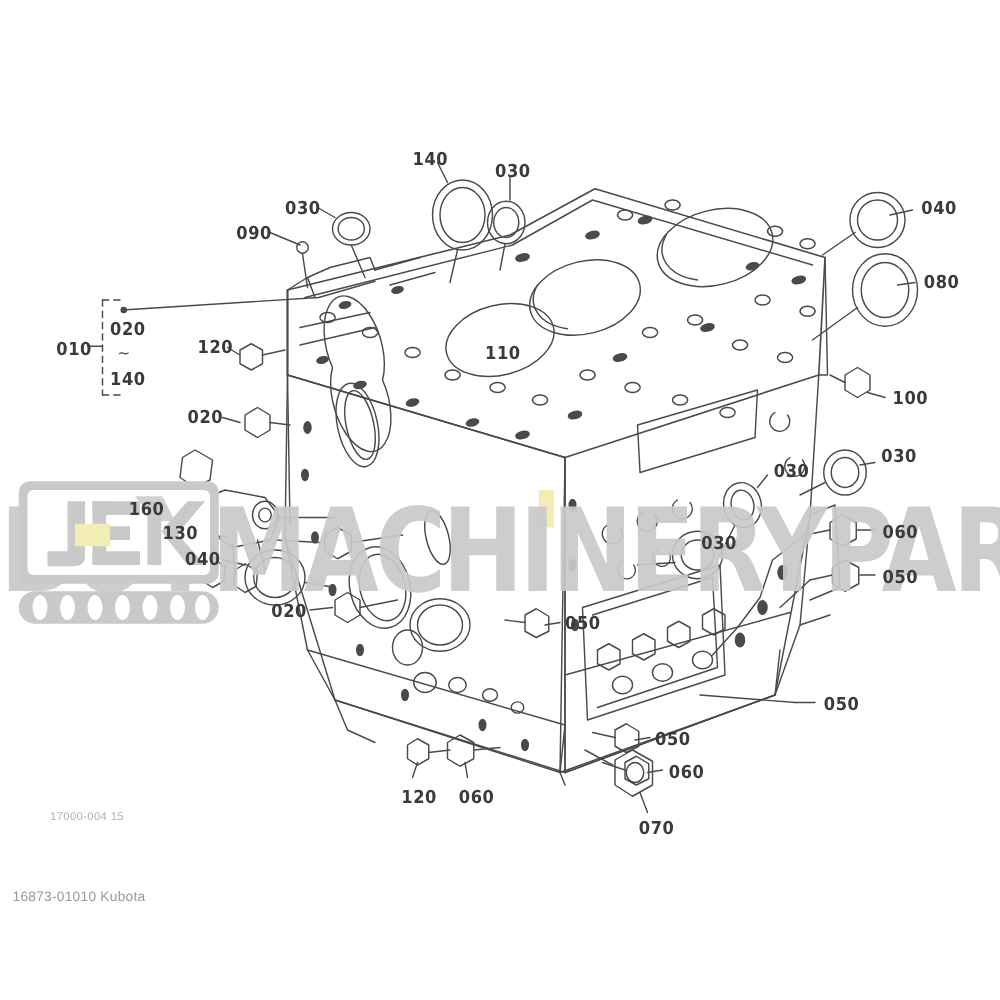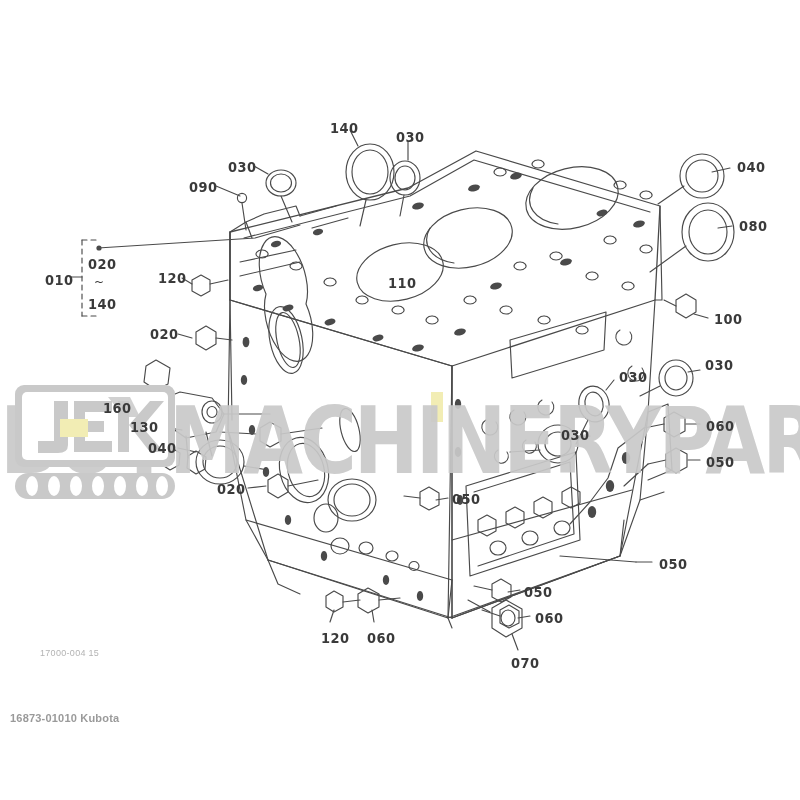--- a/index.html
+++ b/index.html
@@ -81,21 +81,21 @@
     font-size: 9px;
     letter-spacing: 0.3px;
     color: #b3b3b3;
   }
   #part-number {
     left: 10px;
     top: 712px;
     font-size: 11px;
     letter-spacing: 0.2px;
     color: #9a9a9a;
-    font-weight: bold;
+    font-weight: normal;
   }
 
   
   .callout {
     position: absolute;
     z-index: 5;
     font-family: "DejaVu Sans", sans-serif;
     font-size: 13px;
     font-weight: bold;
     color: #3a3a3a;

